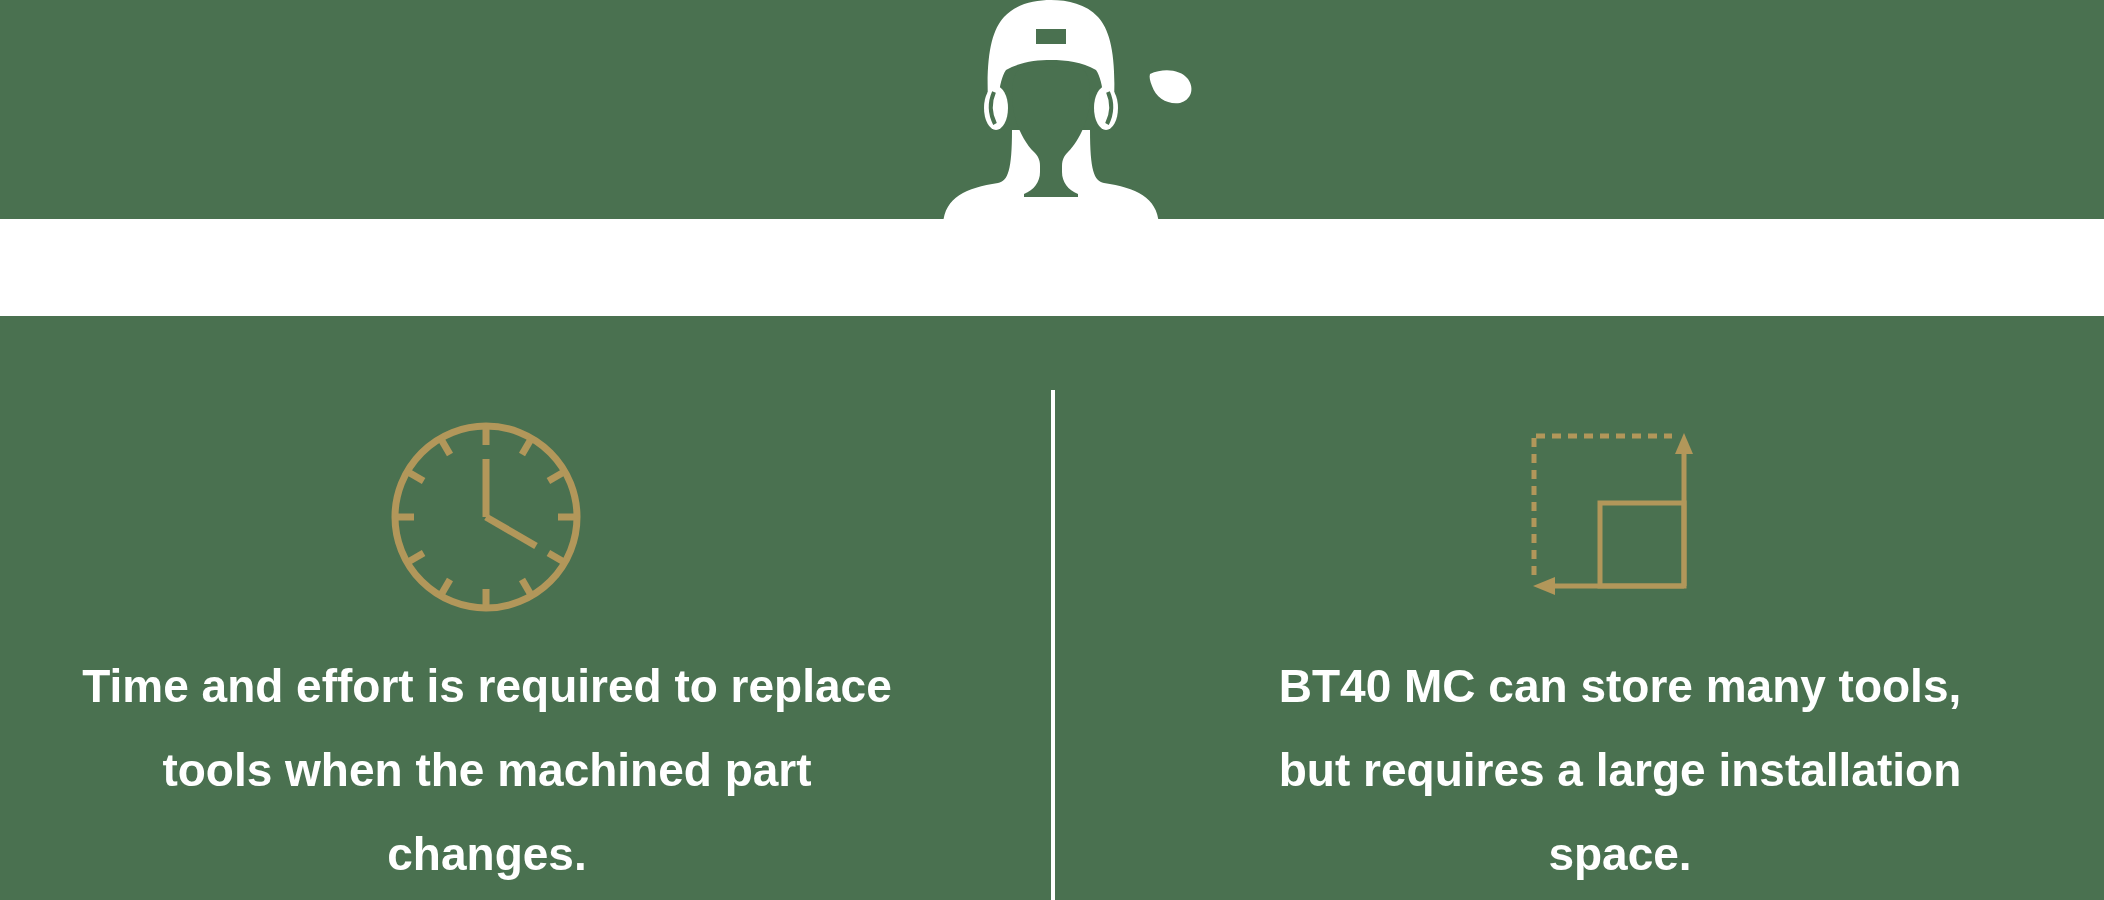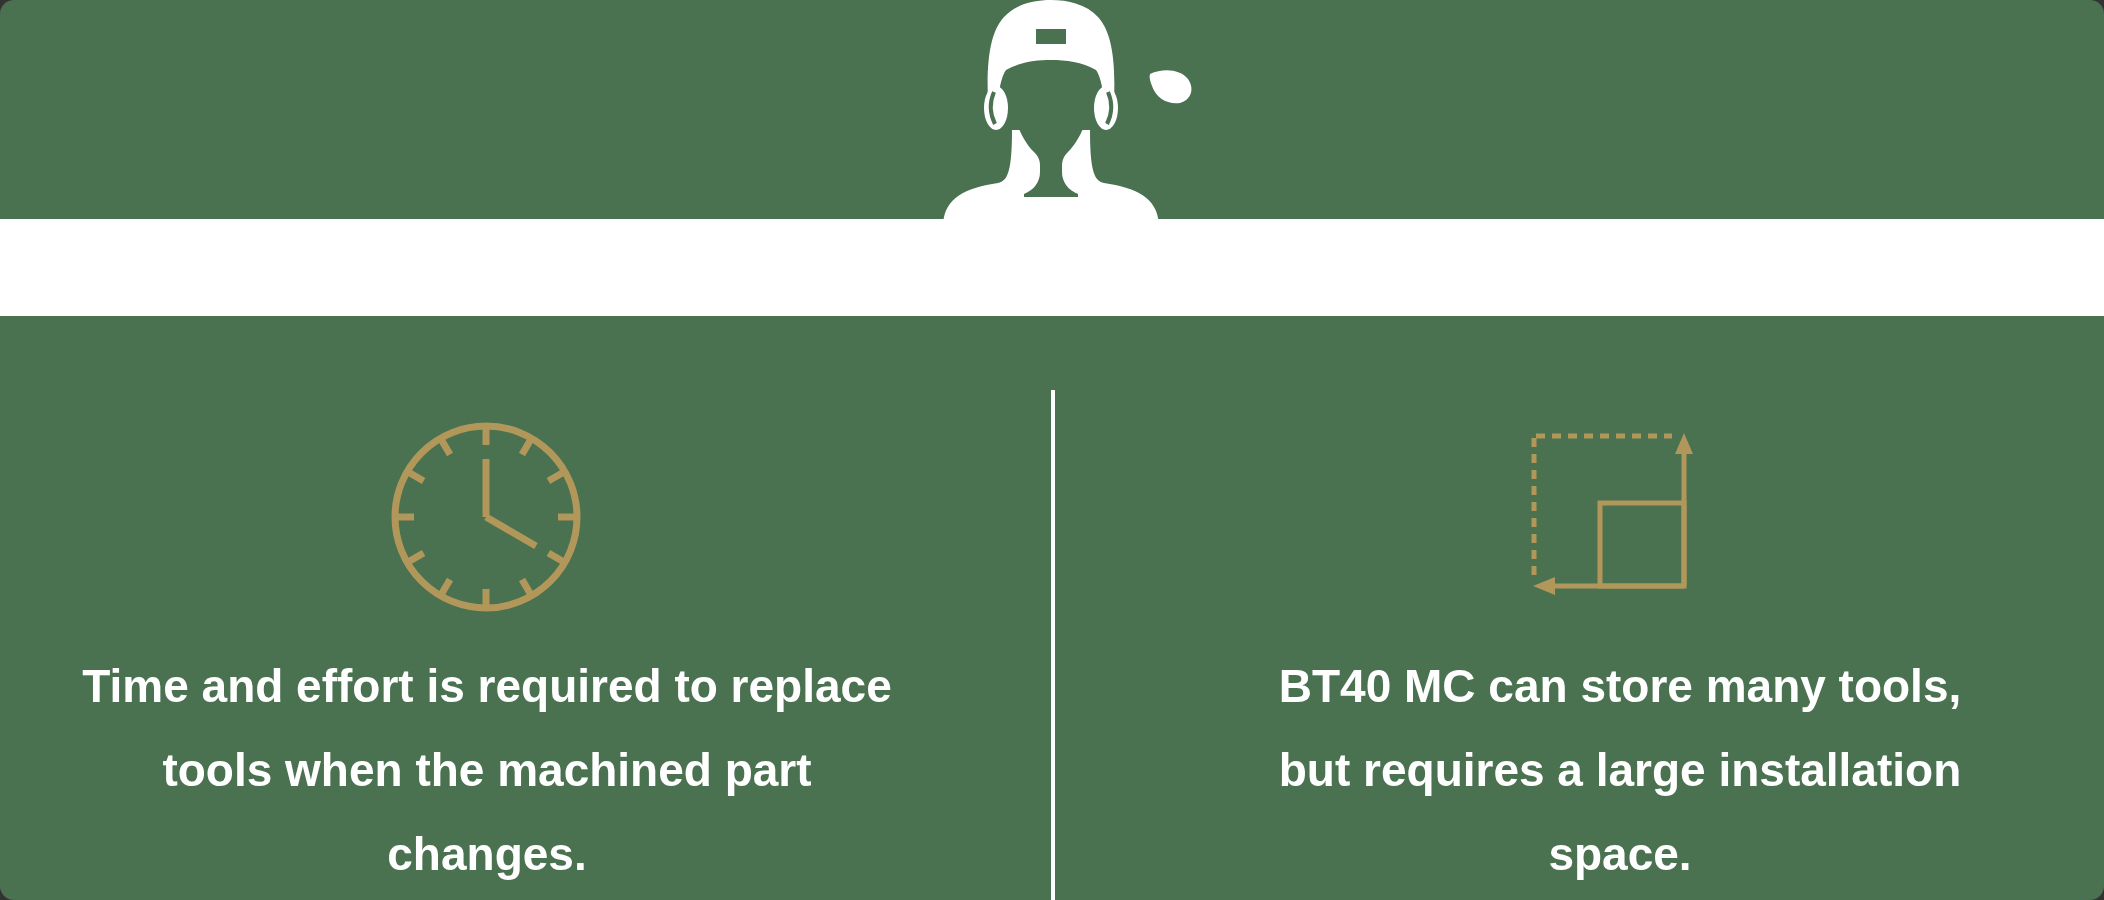--- a/index.html
+++ b/index.html
@@ -7,21 +7,20 @@
     --gold:#B2975A;
     --white:#FFFFFF;
   }
   html,body{margin:0;padding:0;background:#333;}
   .canvas{
     position:relative;
     width:2104px;height:900px;
     background:var(--bg);
     overflow:hidden;
     font-family:"Liberation Sans", sans-serif;
-    border-radius:14px;
   }
   .band{
     position:absolute;left:0;top:219px;width:2104px;height:97px;
     background:var(--white);
   }
   .divider{
     position:absolute;left:1051px;top:390px;width:4px;height:510px;
     background:var(--white);
   }
   .person{position:absolute;left:940px;top:0;width:260px;height:224px;}

